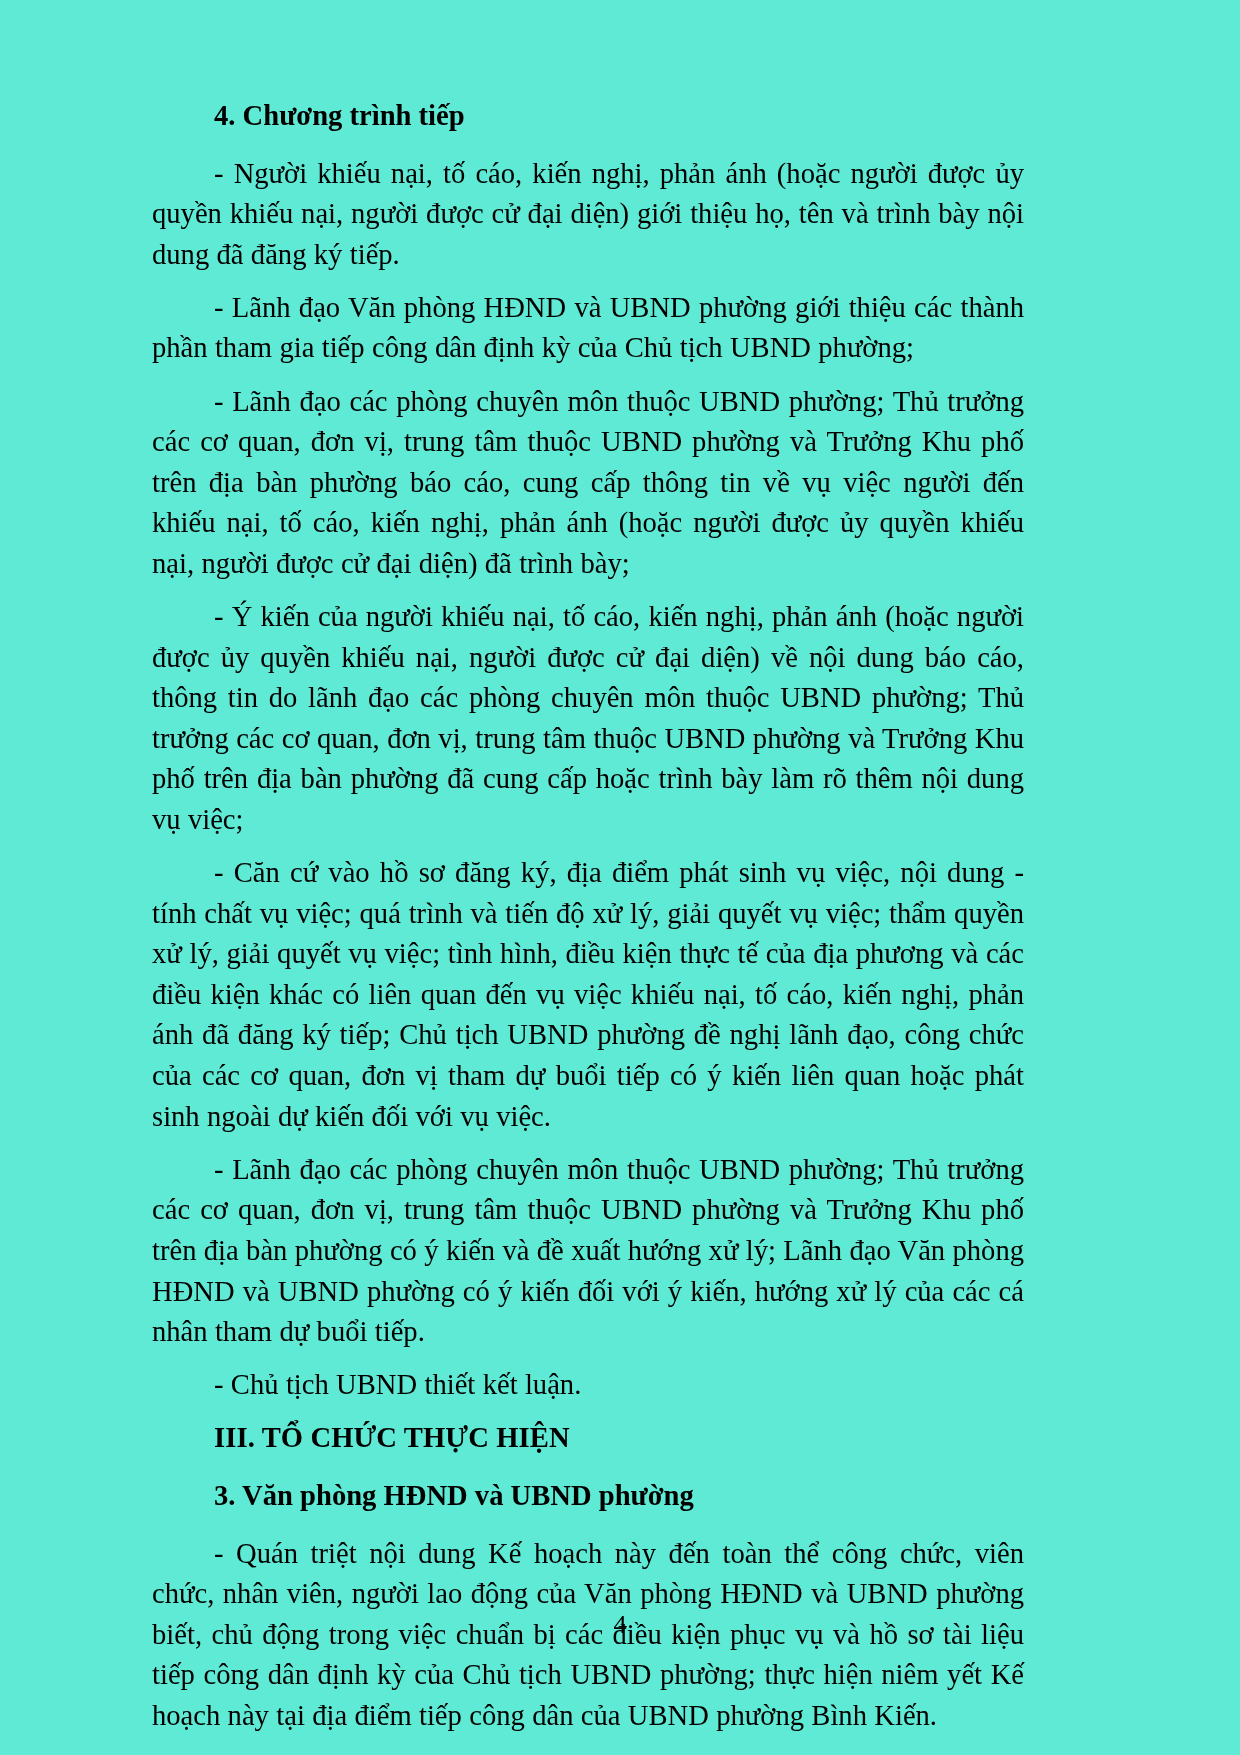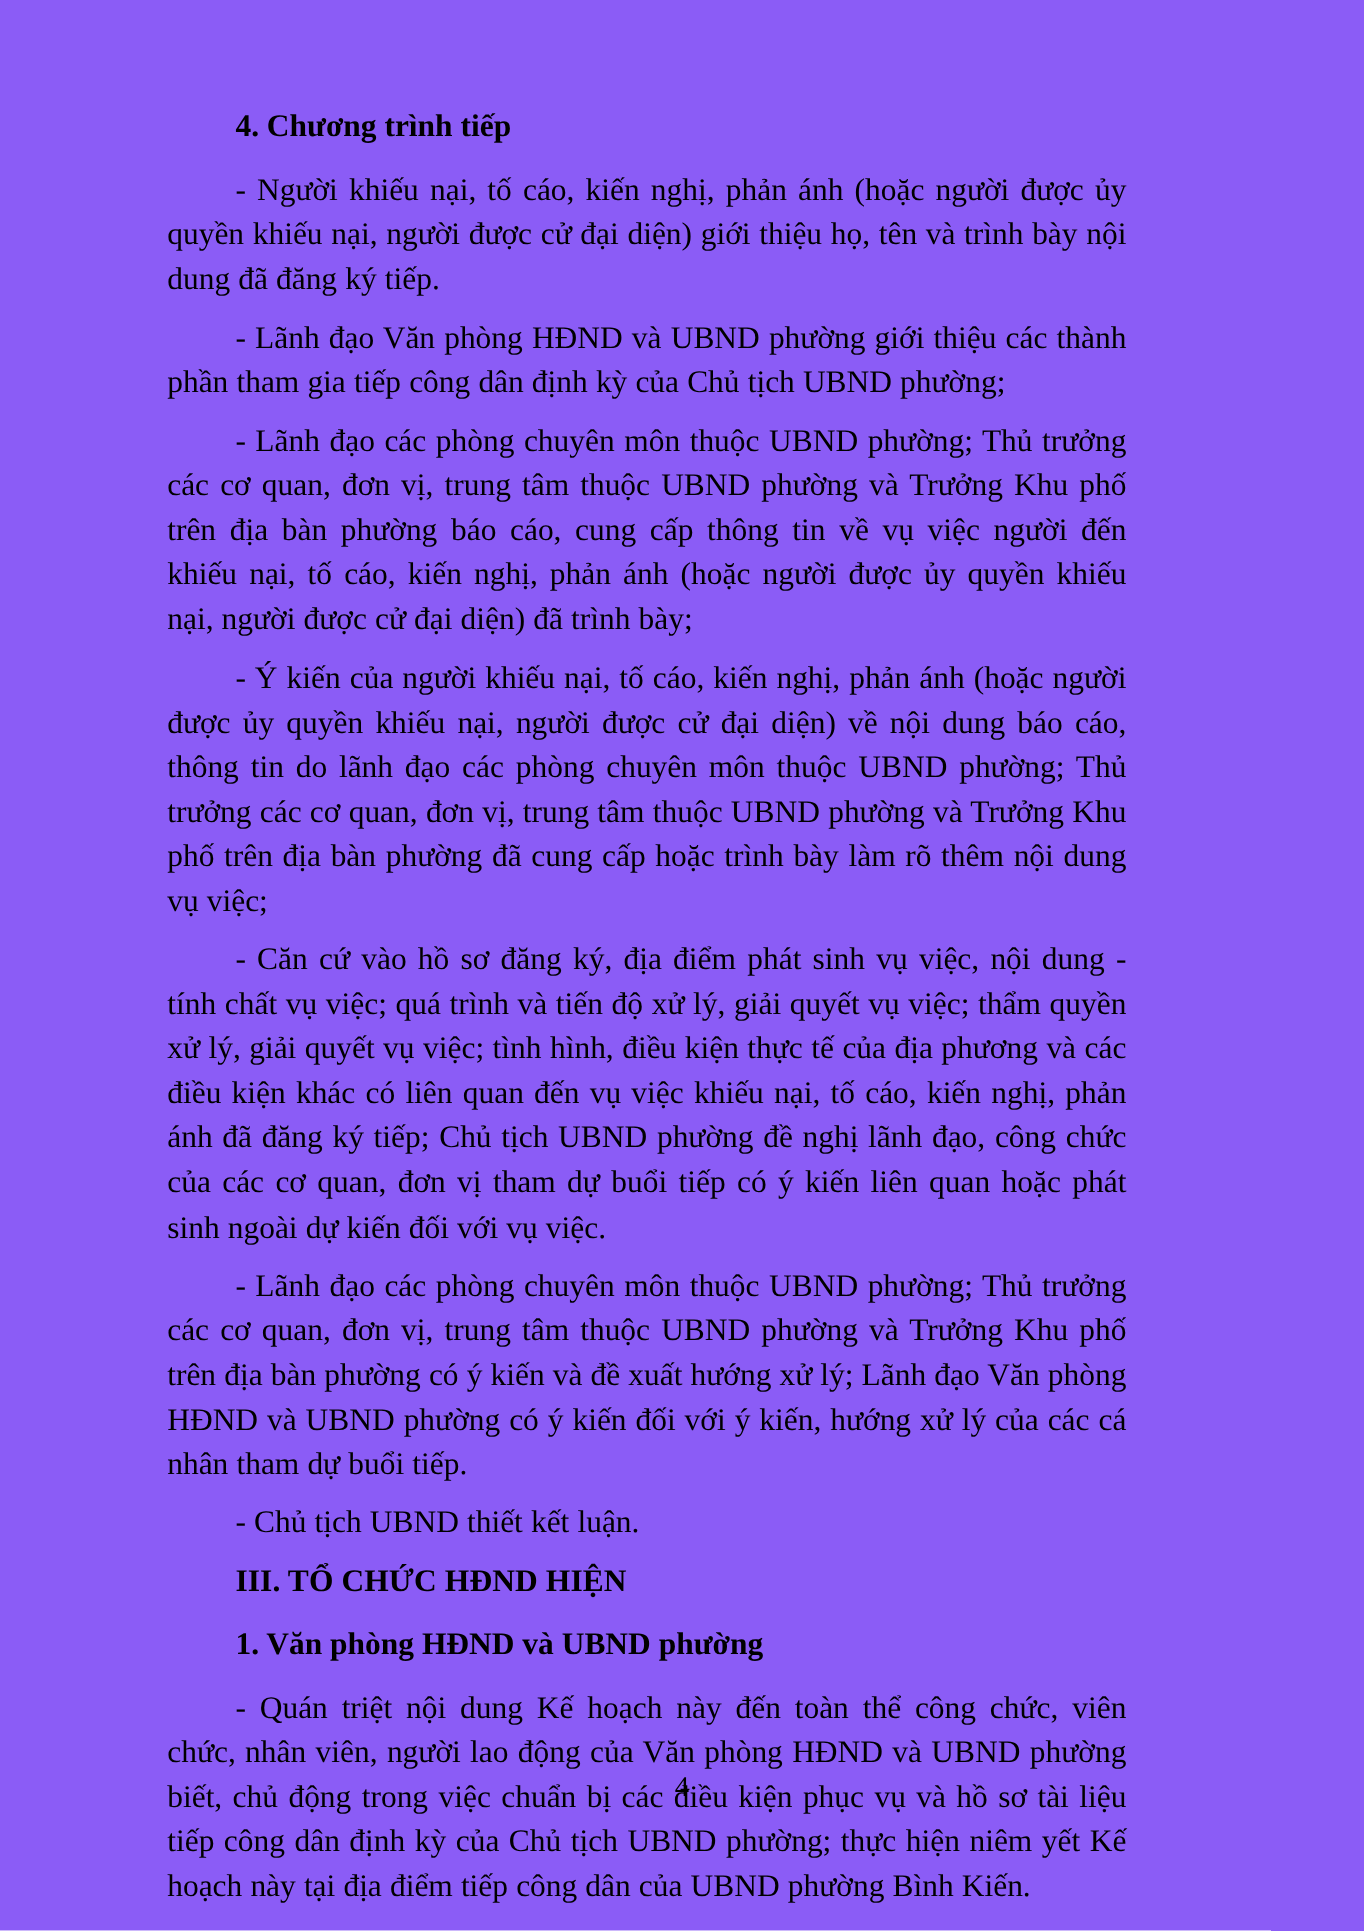--- a/index.html
+++ b/index.html
@@ -10,21 +10,21 @@
   }
   body {
     font-family: "Liberation Serif", "DejaVu Serif", serif;
     color: #000000;
   }
   .page {
     position: relative;
     width: 1240px;
     height: 1755px;
     margin: 0 auto;
-    background: #8b5cf6;
+    background: #5eead4;
     box-sizing: border-box;
     overflow: hidden;
   }
   .content {
     position: absolute;
     left: 152px;
     top: 96px;
     width: 872px;
   }
   
@@ -81,23 +81,23 @@
     <p class="para">- Lãnh đạo các phòng chuyên môn thuộc UBND phường; Thủ trưởng các cơ quan, đơn vị, trung tâm thuộc UBND phường và Trưởng Khu phố trên địa bàn phường báo cáo, cung cấp thông tin về vụ việc người đến khiếu nại, tố cáo, kiến nghị, phản ánh (hoặc người được ủy quyền khiếu nại, người được cử đại diện) đã trình bày;</p>
 
     <p class="para">- Ý kiến của người khiếu nại, tố cáo, kiến nghị, phản ánh (hoặc người được ủy quyền khiếu nại, người được cử đại diện) về nội dung báo cáo, thông tin do lãnh đạo các phòng chuyên môn thuộc UBND phường; Thủ trưởng các cơ quan, đơn vị, trung tâm thuộc UBND phường và Trưởng Khu phố trên địa bàn phường đã cung cấp hoặc trình bày làm rõ thêm nội dung vụ việc;</p>
 
     <p class="para">- Căn cứ vào hồ sơ đăng ký, địa điểm phát sinh vụ việc, nội dung - tính chất vụ việc; quá trình và tiến độ xử lý, giải quyết vụ việc; thẩm quyền xử lý, giải quyết vụ việc; tình hình, điều kiện thực tế của địa phương và các điều kiện khác có liên quan đến vụ việc khiếu nại, tố cáo, kiến nghị, phản ánh đã đăng ký tiếp; Chủ tịch UBND phường đề nghị lãnh đạo, công chức của các cơ quan, đơn vị tham dự buổi tiếp có ý kiến liên quan hoặc phát sinh ngoài dự kiến đối với vụ việc.</p>
 
     <p class="para">- Lãnh đạo các phòng chuyên môn thuộc UBND phường; Thủ trưởng các cơ quan, đơn vị, trung tâm thuộc UBND phường và Trưởng Khu phố trên địa bàn phường có ý kiến và đề xuất hướng xử lý; Lãnh đạo Văn phòng HĐND và UBND phường có ý kiến đối với ý kiến, hướng xử lý của các cá nhân tham dự buổi tiếp.</p>
 
     <p class="para">- Chủ tịch UBND thiết kết luận.</p>
 
-    <p class="heading-section">III. TỔ CHỨC HĐND HIỆN</p>
+    <p class="heading-section">III. TỔ CHỨC THỰC HIỆN</p>
 
-    <p class="heading">1. Văn phòng HĐND và UBND phường</p>
+    <p class="heading">3. Văn phòng HĐND và UBND phường</p>
 
     <p class="para">- Quán triệt nội dung Kế hoạch này đến toàn thể công chức, viên chức, nhân viên, người lao động của Văn phòng HĐND và UBND phường biết, chủ động trong việc chuẩn bị các điều kiện phục vụ và hồ sơ tài liệu tiếp công dân định kỳ của Chủ tịch UBND phường; thực hiện niêm yết Kế hoạch này tại địa điểm tiếp công dân của UBND phường Bình Kiến.</p>
 
     <p class="para">- Đảm bảo nhân sự, cơ sở vật chất và các điều kiện cần thiết khác phục vụ ngày tiếp công dân định kỳ của Chủ tịch UBND phường.</p>
 
   </div>
 
   <div class="page-number">4</div>
 </div>
 

